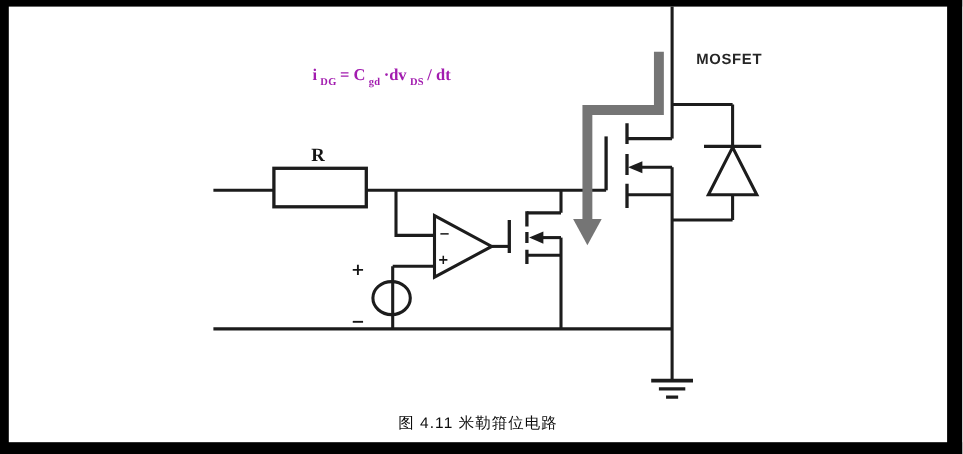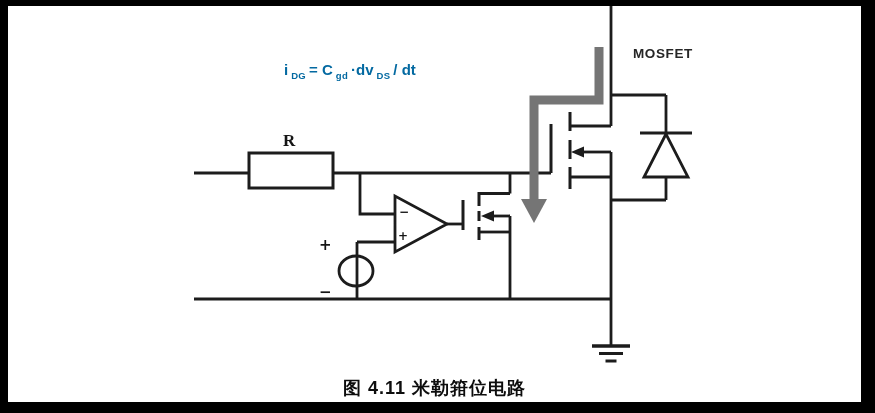--- a/index.html
+++ b/index.html
@@ -12,43 +12,43 @@
   #frame-left   { left:0; top:0; width:8px; height:413px; }
   #frame-right  { right:0; top:0; width:14px; height:413px; }
   #frame-bottom { left:0; bottom:0; width:875px; height:11px; }
 
   svg#circuit { position:absolute; left:0; top:0; }
 
   .txt { position:absolute; color:#111; white-space:nowrap; }
 
   #formula {
     left:282px; top:61px;
-    font-family:Liberation Sans, sans-serif;
-    font-weight:bold; font-size:15px; color:#0369a1;
+    font-family:Liberation Serif, serif;
+    font-weight:bold; font-size:15px; color:#a21caf;
   }
   #formula .fsub { font-size:9.5px; vertical-align:-4px; margin:0 1px 0 1px; letter-spacing:0.3px; }
   #formula .fseg { margin:0 2px; }
 
   #resistor-label {
     left:283px; top:131px; font-family:"Liberation Serif", serif;
     font-weight:bold; font-size:17px; color:#151515;
   }
   #mosfet-label {
     left:633px; top:46px; font-size:13.5px; color:#262626; letter-spacing:0.6px;font-weight:bold;
   }
   .srcsign { font-family:"DejaVu Sans", sans-serif; font-weight:bold; font-size:15px; color:#151515; }
   #vsource-plus  { left:319px; top:236px; }
   #vsource-minus { left:319px; top:283px; }
   .opsign { font-family:"DejaVu Sans", sans-serif; font-weight:bold; font-size:12px; color:#151515; }
   #opamp-minus-sign { left:399px; top:205px; }
   #opamp-plus-sign  { left:398px; top:229px; }
 
   #caption {
     left:8px; right:14px; top:376px; text-align:center;
-    font-weight:bold; font-size:18px; color:#0d0d0d; letter-spacing:1px;
+    font-weight:normal; font-size:14px; color:#0d0d0d; letter-spacing:1px;
   }
 </style>
 </head>
 <body>
 
 <div id="stage">
 
   <div id="frame-top" class="frame"></div>
   <div id="frame-left" class="frame"></div>
   <div id="frame-right" class="frame"></div>

